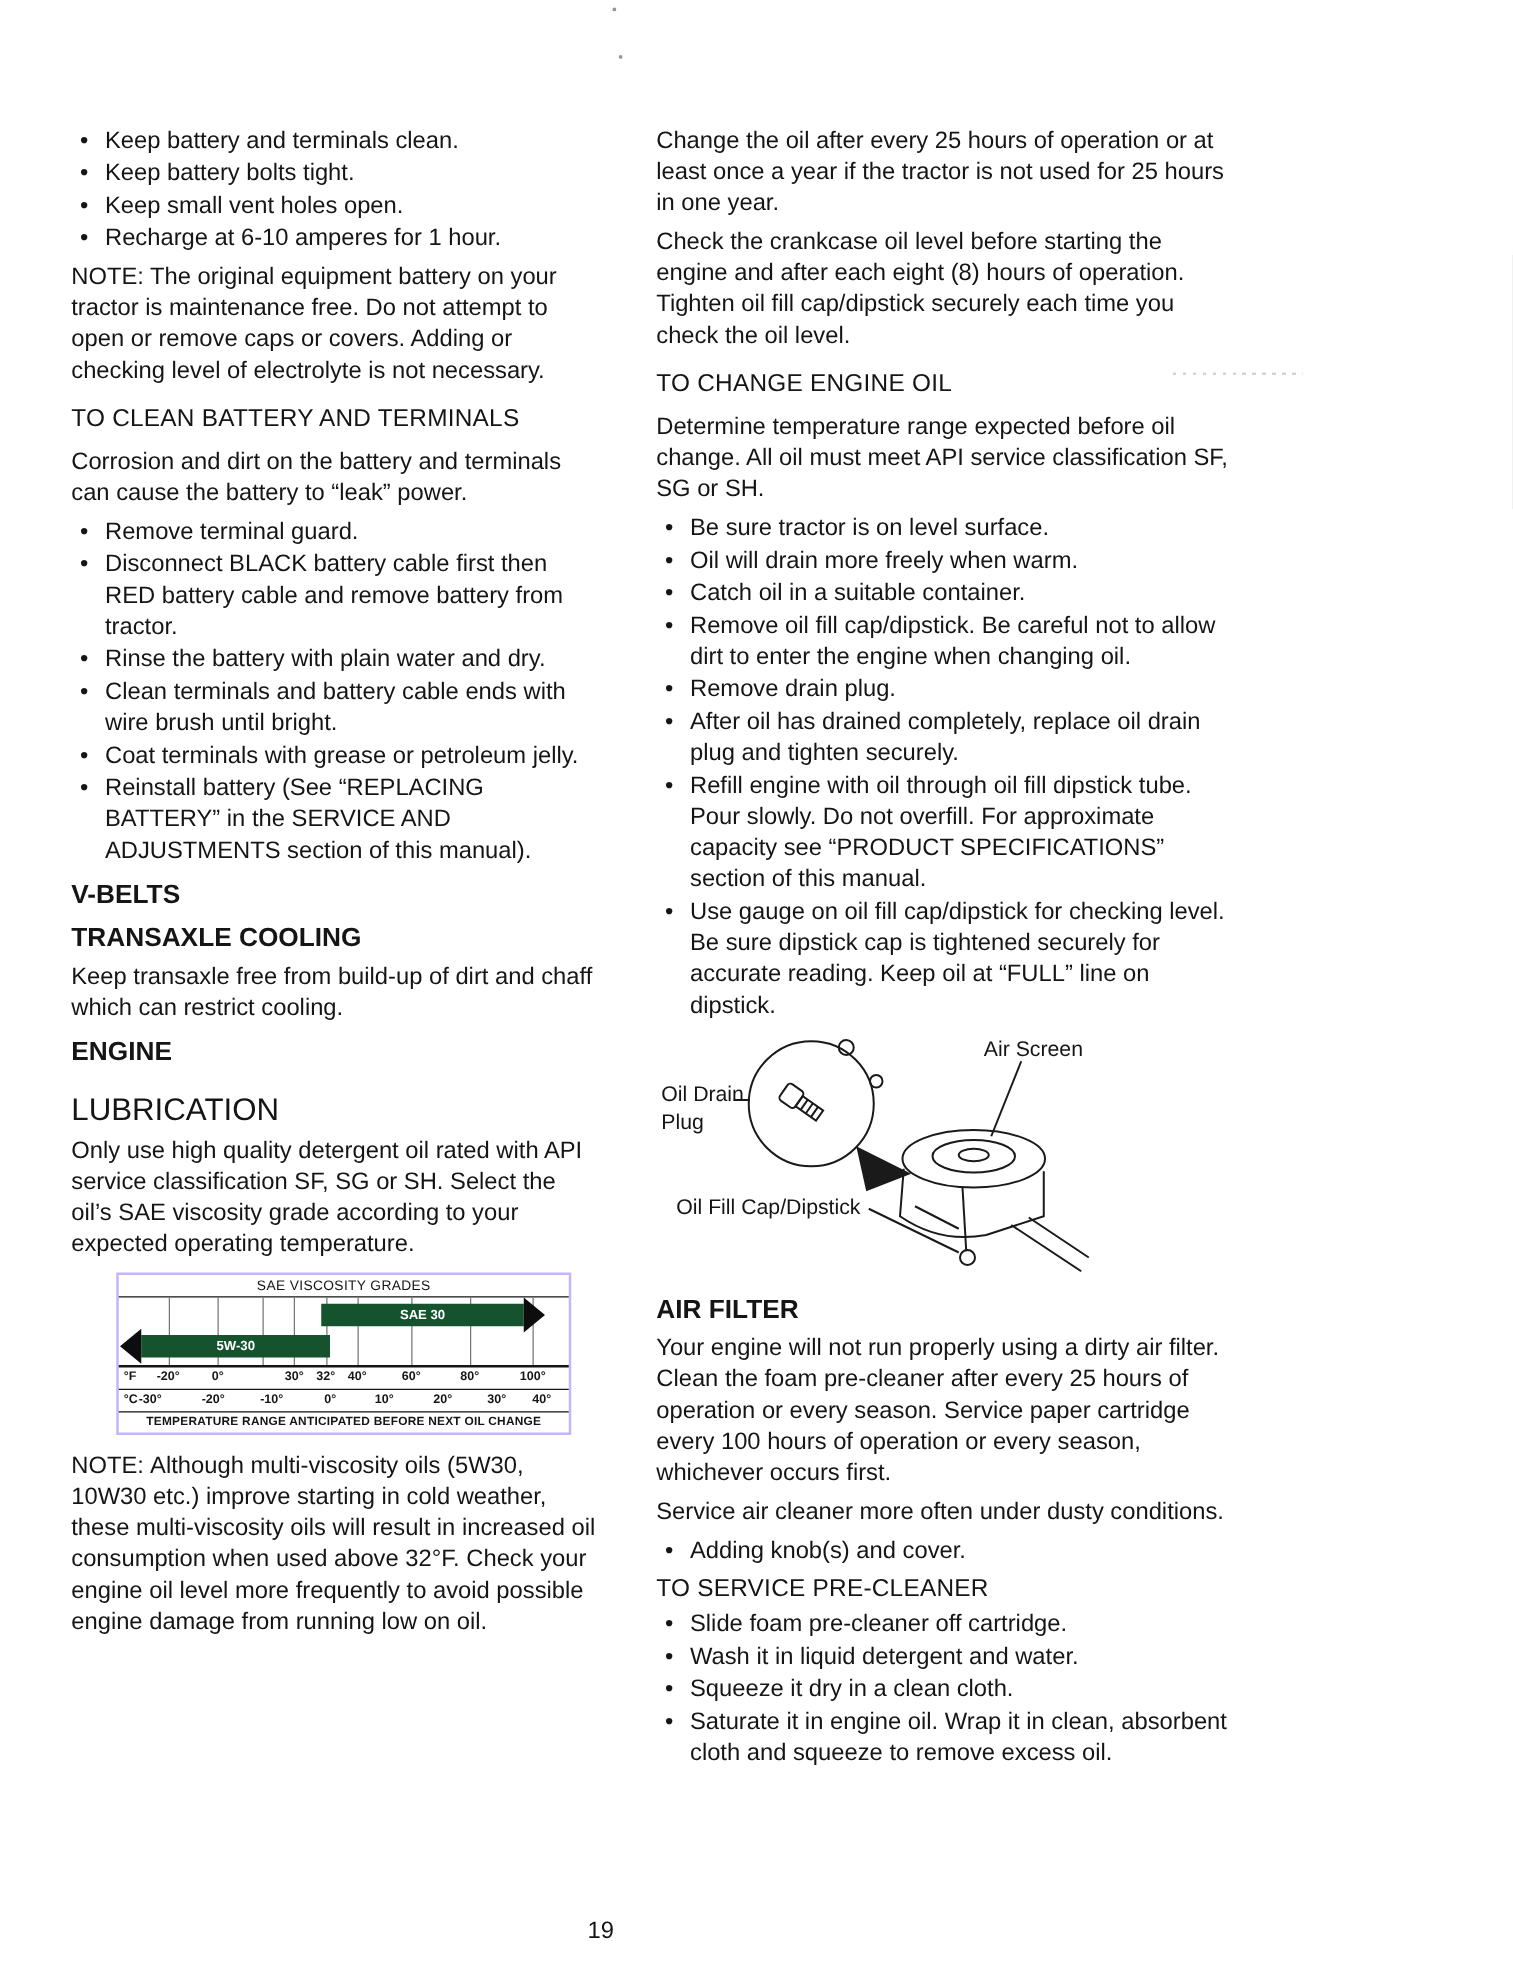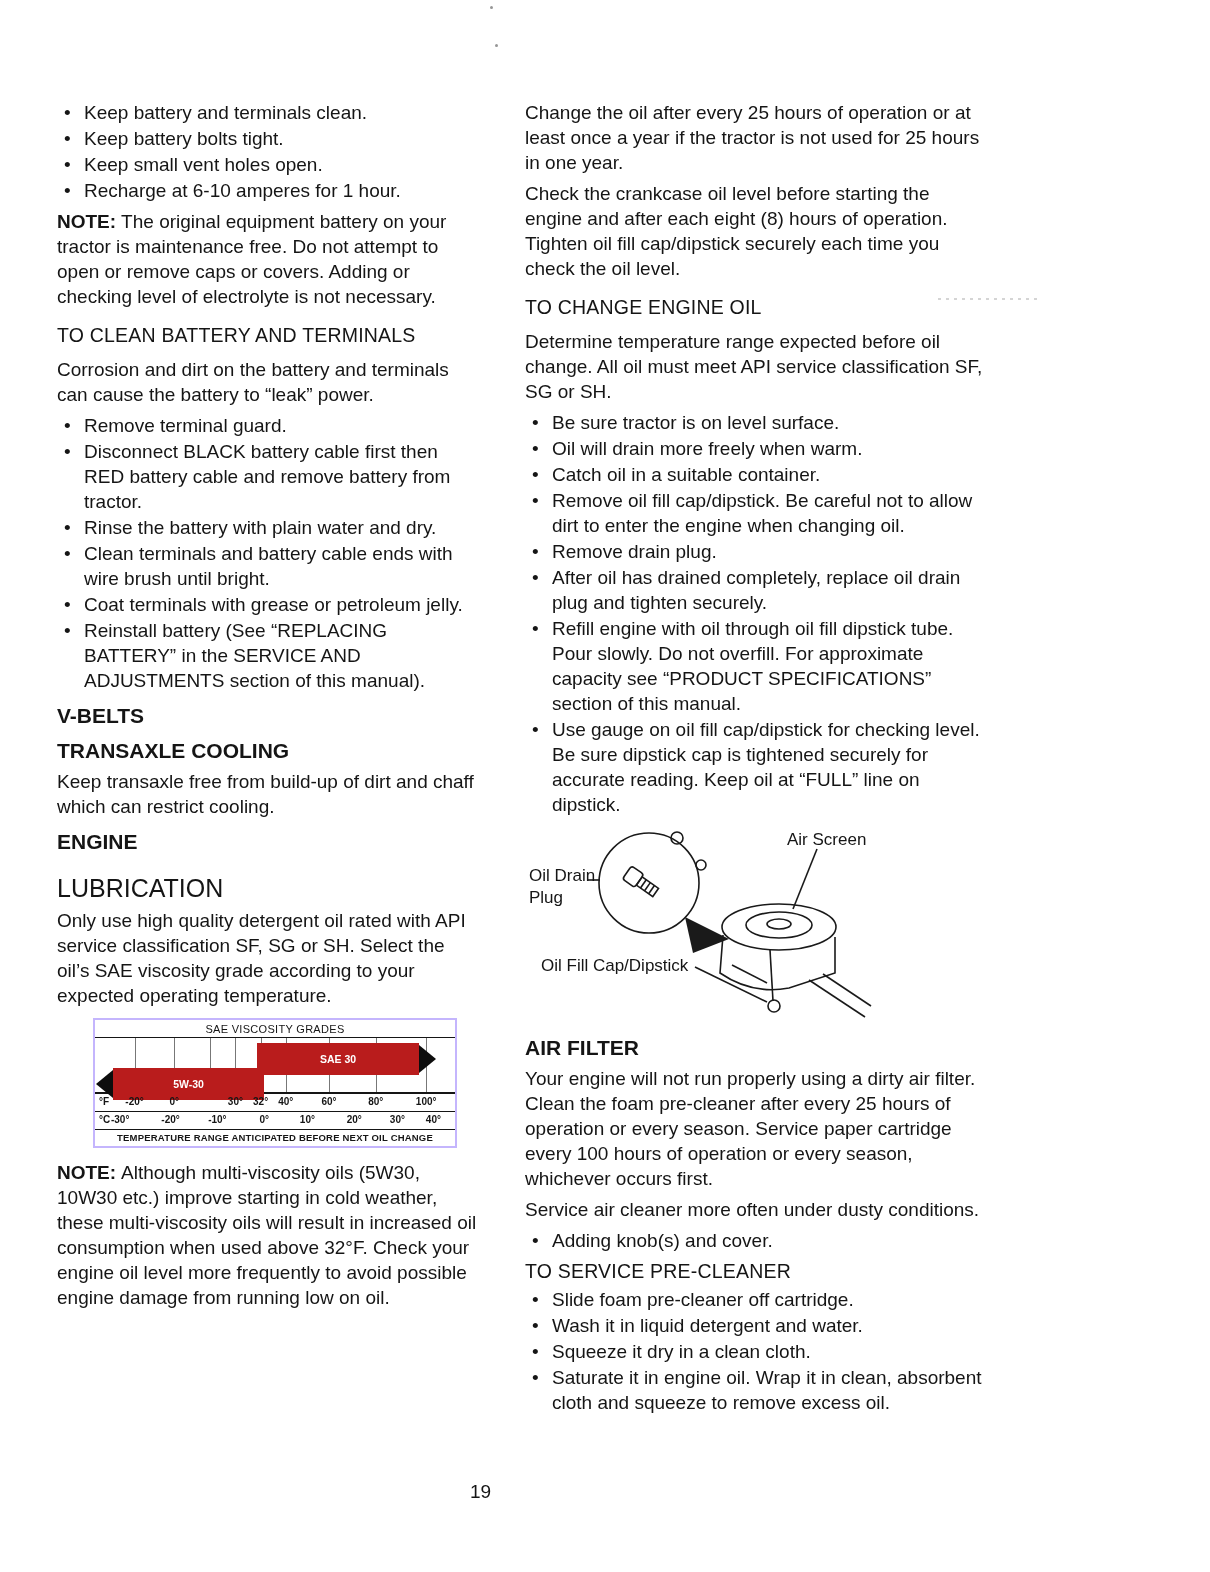--- a/index.html
+++ b/index.html
@@ -4,50 +4,50 @@
 <style>
   html,body{margin:0;padding:0;background:#e8e8e8;}
   .page{
     position:relative;width:1210px;height:1572px;background:#ffffff;
     font-family:"Liberation Sans","DejaVu Sans",sans-serif;color:#151515;
     margin:0 auto;overflow:hidden;
   }
   .page-inner{padding:100px 0 0 57px;}
   .columns{display:grid;grid-template-columns:420px 466px;column-gap:24px;gap:48px;}
   .para{margin:0 0 6px;font-size:19px;line-height:25px;}
-  .note-prefix{font-weight:bold;margin-right:5px;}
+  .note-prefix{font-weight:normal;margin-right:5px;}
   .bullets{list-style:none;margin:0 0 6px;padding:0;}
   .bullets li{position:relative;padding-left:27px;font-size:19px;line-height:25px;margin:0 0 1px;}
   .bullets li::before{content:"\2022";position:absolute;left:7px;top:0;}
   .heading{line-height:25px;}
   .heading.caps{font-size:19.5px;font-weight:normal;margin:14px 0 9px;letter-spacing:.2px;}
   .heading.caps-tight{font-size:19.5px;font-weight:normal;margin:3px 0 3px;letter-spacing:.2px;}
   .heading.bold{font-size:21px;font-weight:bold;margin:10px 0 6px;}
   .heading.bold-sm{font-size:25px;font-weight:normal;margin:22px 0 7px;}
 
   
   .vis-chart{width:360px;border:2px solid #c4b5fd;margin:10px 0 12px 36px;background:#fff;}
   .vc-title{text-align:center;font-size:11px;padding:3px 0 2px;letter-spacing:.3px;}
   .vc-area{position:relative;height:54px;border-bottom:2px solid #151515;border-top:1px solid #151515;overflow:visible;}
   .vc-grid{position:absolute;top:0;bottom:0;width:1px;background:#777;}
-  .vc-bar{position:absolute;height:32px;background:#b91c1c;}
+  .vc-bar{position:absolute;height:18px;background:#14532d;}
   .vc-bar-label{position:absolute;left:50%;top:50%;transform:translate(-50%,-50%);color:#fff;font-size:10.5px;font-weight:bold;white-space:nowrap;}
   .vc-arrow{position:absolute;top:50%;transform:translateY(-50%);width:0;height:0;}
   .vc-arrow.right{right:-17px;border-top:14px solid transparent;border-bottom:14px solid transparent;border-left:17px solid #0d0d0d;}
   .vc-arrow.left{left:-17px;border-top:14px solid transparent;border-bottom:14px solid transparent;border-right:17px solid #0d0d0d;}
   .vc-scale{position:relative;height:17px;border-bottom:1.5px solid #151515;font-size:10px;font-weight:bold;}
   .vc-unit{position:absolute;left:4px;top:2px;}
   .vc-tick{position:absolute;top:2px;transform:translateX(-50%);white-space:nowrap;}
   .vc-footer{text-align:center;font-size:9.5px;font-weight:bold;padding:2px 2px 3px;letter-spacing:.2px;}
 
   
   .oil-figure{position:relative;width:345px;height:200px;margin:8px 0 2px 2px;}
   .fig-label{position:absolute;font-size:17px;line-height:22px;white-space:pre-line;}
 
-  .page-number{position:absolute;left:470px;top:1481px;font-size:19px;}
+  .page-number{position:absolute;left:470px;top:1534px;font-size:19px;}
 
   
   .speck{position:absolute;background:#6a6a6a;opacity:.7;}
   .speck.s1{left:490px;top:6px;width:3px;height:3px;border-radius:50%;}
   .speck.s2{left:495px;top:44px;width:3px;height:3px;border-radius:50%;}
   .speck.s3{left:938px;top:298px;width:104px;height:2px;opacity:.25;
             background:repeating-linear-gradient(90deg,#555 0 3px,transparent 3px 8px);}
 </style>
 </head>
 <body>

